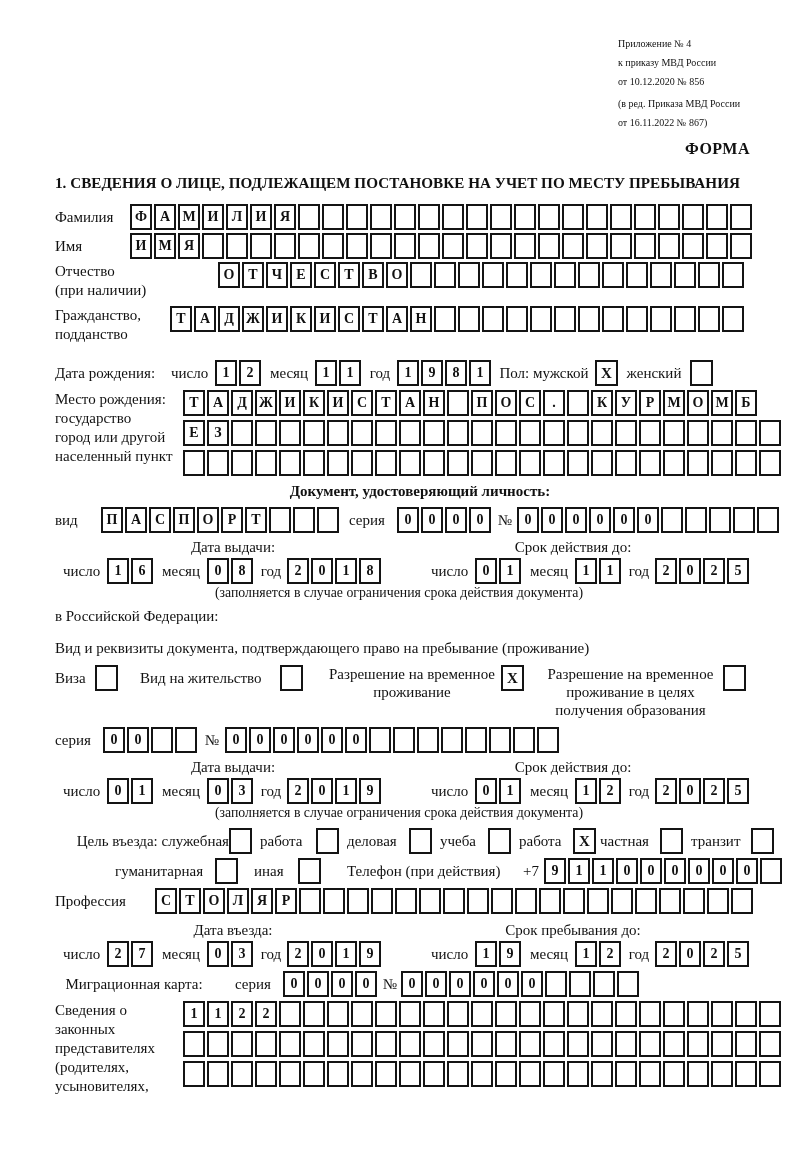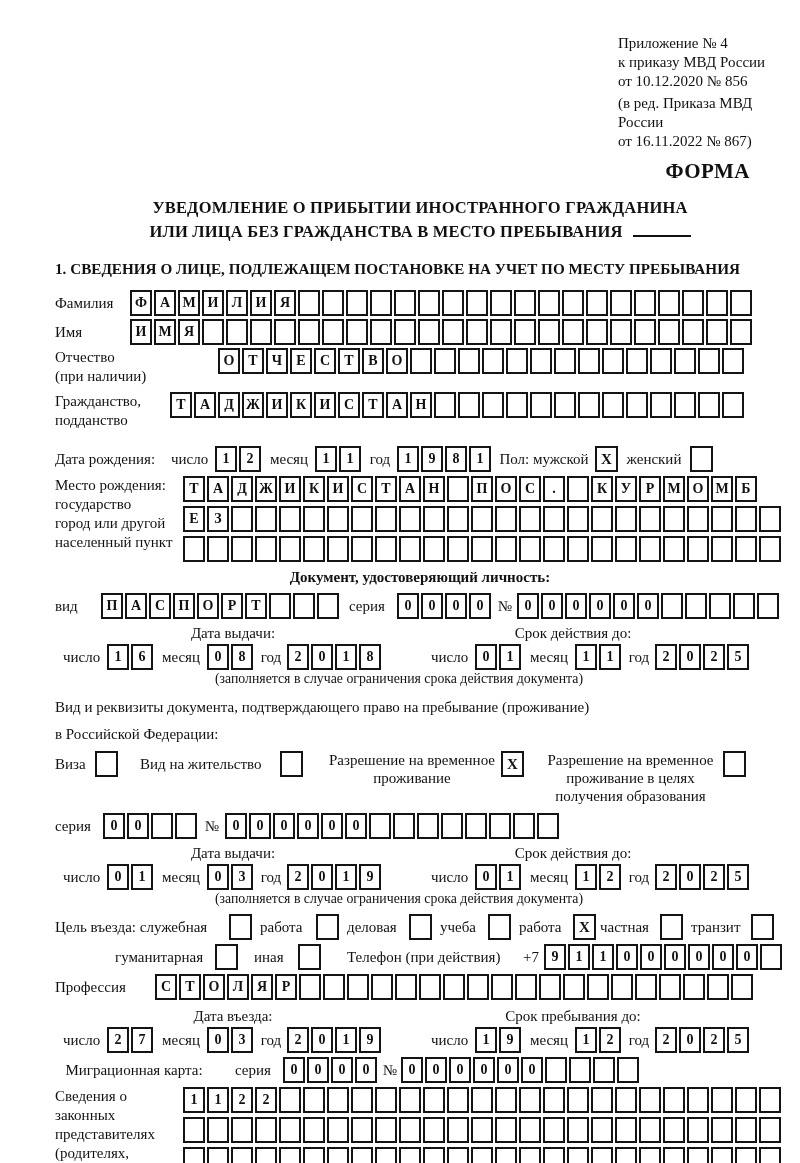--- a/index.html
+++ b/index.html
@@ -3,23 +3,23 @@
 <meta charset="utf-8">
 <style>
   html,body{margin:0;padding:0;background:#ffffff;}
   .page{
     width:800px;height:1163px;box-sizing:border-box;overflow:hidden;
     background:#ffffff;color:#111;
     padding:34px 15px 10px 55px;
     font-family:"Liberation Serif","DejaVu Serif",serif;
     position:relative;
   }
-  .annex{margin-left:563px;font-size:15px;line-height:19px;}
+  .annex{margin-left:563px;font-size:10px;line-height:19px;}
   .annex-note{margin-top:3px;}
-  .forma{margin-top:8px;text-align:right;padding-right:35px;font-weight:700;font-size:21px;letter-spacing:.5px;}
+  .forma{margin-top:8px;text-align:right;padding-right:35px;font-weight:700;font-size:16px;letter-spacing:.5px;}
   .title{margin-top:12px;text-align:center;font-weight:700;font-size:16.5px;line-height:24px;letter-spacing:.2px;}
   .blank-line{display:inline-block;width:58px;border-bottom:2px solid #111;margin-left:10px;}
   .section-title{margin-top:16px;font-weight:700;font-size:15.2px;white-space:nowrap;}
 
   .row{display:flex;align-items:center;flex-wrap:nowrap;}
   .row.top{align-items:flex-start;}
   .row.center{justify-content:center;}
   .row.ralign{justify-content:center;}
   .label{font-size:15px;line-height:26px;flex:0 0 auto;}
   .label.b{font-weight:700;}
@@ -50,26 +50,20 @@
     <div class="annex-line">к приказу МВД России</div>
     <div class="annex-line">от 10.12.2020 № 856</div>
     <div class="annex-note">
       <div>(в ред. Приказа МВД России</div>
       <div>от 16.11.2022 № 867)</div>
     </div>
   </div>
 
   <div class="forma">ФОРМА</div>
 
-  <div class="title">
-    <div>УВЕДОМЛЕНИЕ О ПРИБЫТИИ ИНОСТРАННОГО ГРАЖДАНИНА</div>
-    <div>
-      <span>ИЛИ ЛИЦА БЕЗ ГРАЖДАНСТВА В МЕСТО ПРЕБЫВАНИЯ</span><span class="blank-line"></span>
-    </div>
-  </div>
 
   <div class="section-title">1. СВЕДЕНИЯ О ЛИЦЕ, ПОДЛЕЖАЩЕМ ПОСТАНОВКЕ НА УЧЕТ ПО МЕСТУ ПРЕБЫВАНИЯ</div>
 
   <div id="form-body">
       <div class="row" style="margin-top: 12px;">
         <span class="label" style="width: 75px;">Фамилия</span>
         <span class="cells">
           <span class="cell">Ф</span>
           <span class="cell">А</span>
           <span class="cell">М</span>
@@ -389,25 +383,25 @@
             <span class="cell">2</span>
             <span class="cell">0</span>
             <span class="cell">2</span>
             <span class="cell">5</span>
           </span>
         </div>
       </div>
       <div class="row ralign" style="margin-top: 0px; padding-right: 42px;">
         <span class="label note">(заполняется в случае ограничения срока действия документа)</span>
       </div>
+      <div class="row" style="margin-top: 1px;">
+        <span class="label">в Российской Федерации:</span>
+      </div>
       <div class="row" style="margin-top: 6px;">
         <span class="label">Вид и реквизиты документа, подтверждающего право на пребывание (проживание)</span>
-      </div>
-      <div class="row" style="margin-top: 1px;">
-        <span class="label">в Российской Федерации:</span>
       </div>
       <div class="row top" style="margin-top: 4px;">
         <span class="label" style="width: 40px;">Виза</span>
         <span class="cbox"></span>
         <span class="gap" style="width: 22px;"></span>
         <span class="label" style="width: 140px;">Вид на жительство</span>
         <span class="cbox"></span>
         <span class="gap" style="width: 20px;"></span>
         <div class="ml" style="width: 178px;">
           <div>Разрешение на временное</div>
@@ -493,21 +487,21 @@
             <span class="cell">0</span>
             <span class="cell">2</span>
             <span class="cell">5</span>
           </span>
         </div>
       </div>
       <div class="row ralign" style="margin-top: 0px; padding-right: 42px;">
         <span class="label note">(заполняется в случае ограничения срока действия документа)</span>
       </div>
       <div class="row" style="margin-top: 6px;">
-        <span class="label" style="width: 174px;">Цель въезда: служебная</span>
+        <span class="label" style="width: 174px; text-align: right;">Цель въезда: служебная</span>
         <span class="cbox"></span>
         <span class="gap" style="width: 8px;"></span>
         <span class="label" style="width: 56px;">работа</span>
         <span class="cbox"></span>
         <span class="gap" style="width: 8px;"></span>
         <span class="label" style="width: 62px;">деловая</span>
         <span class="cbox"></span>
         <span class="gap" style="width: 8px;"></span>
         <span class="label" style="width: 48px;">учеба</span>
         <span class="cbox"></span>

